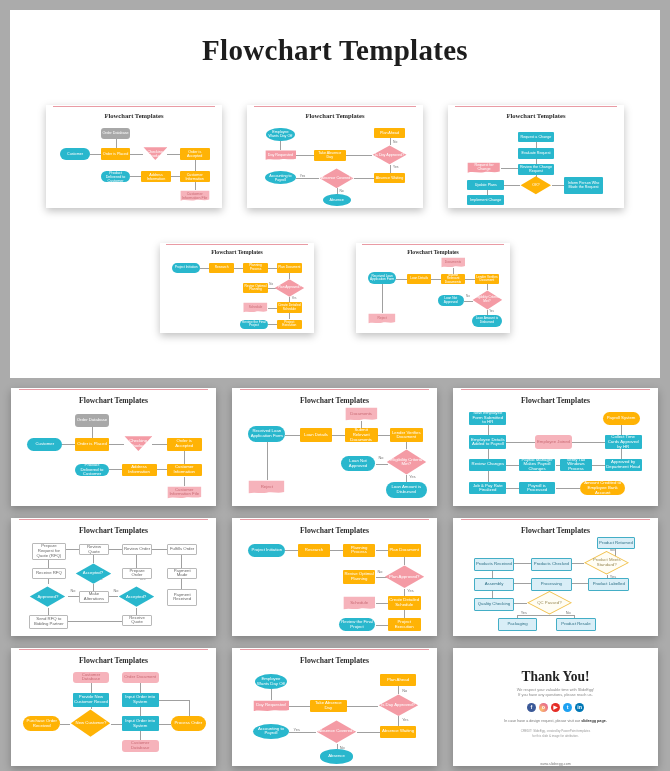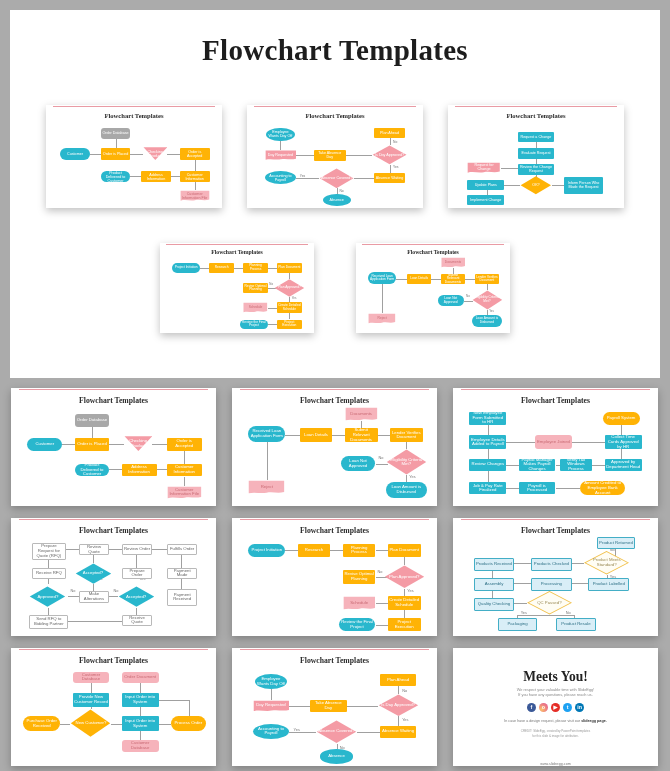--- a/index.html
+++ b/index.html
@@ -691,21 +691,21 @@
       <div class="sh rect" style="left: 72%; top: 66%; width: 18%; height: 10%; background: rgb(255, 179, 5);">
         <span style="font-size: 4.305px; color: rgb(255, 255, 255);">Absence Waiting</span>
       </div>
       <div class="tx" style="left: 52.5%; top: 83%; font-size: 3.895px;">No</div>
       <div class="sh ellipse" style="left: 43%; top: 86%; width: 16%; height: 12%; background: rgb(41, 183, 205);">
         <span style="font-size: 4.305px; color: rgb(255, 255, 255);">Absence</span>
       </div>
     </div>
     <div class="slide" style="width: 205px; height: 118px;">
       <div class="thanks" style="padding-top: 20.5px;">
-        <div style="font-family: &quot;Liberation Serif&quot;, serif; font-weight: 700; color: rgb(34, 34, 34); font-size: 13.53px;">Meets You!</div>
+        <div style="font-family: &quot;Liberation Serif&quot;, serif; font-weight: 700; color: rgb(34, 34, 34); font-size: 13.53px;">Thank You!</div>
         <div style="color: rgb(136, 136, 136); font-size: 3.895px; line-height: 1.5; margin-top: 2px;">We respect your valuable time with SlideEgg!</div>
         <div style="color: rgb(136, 136, 136); font-size: 3.895px; line-height: 1.5; margin-top: 0px;">If you have any questions, please reach us.</div>
         <div class="social" style="gap: 2.46px; margin: 4.51px 0px;">
           <div class="sic" style="width: 9.635px; height: 9.635px; background: rgb(59, 89, 152); font-size: 5.29925px;">f</div>
           <div class="sic" style="width: 9.635px; height: 9.635px; background: radial-gradient(circle at 30% 70%, rgb(253, 196, 104), rgb(223, 73, 150)); font-size: 5.29925px;">o</div>
           <div class="sic" style="width: 9.635px; height: 9.635px; background: rgb(229, 45, 39); font-size: 5.29925px;">▶</div>
           <div class="sic" style="width: 9.635px; height: 9.635px; background: rgb(29, 161, 242); font-size: 5.29925px;">t</div>
           <div class="sic" style="width: 9.635px; height: 9.635px; background: rgb(0, 119, 181); font-size: 5.29925px;">in</div>
         </div>
         <div style="color: rgb(119, 119, 119); font-size: 3.69px; margin-top: 2.46px;">In case have a design request, please visit our <b style="color: rgb(51, 51, 51);">slideegg page.</b></div>

